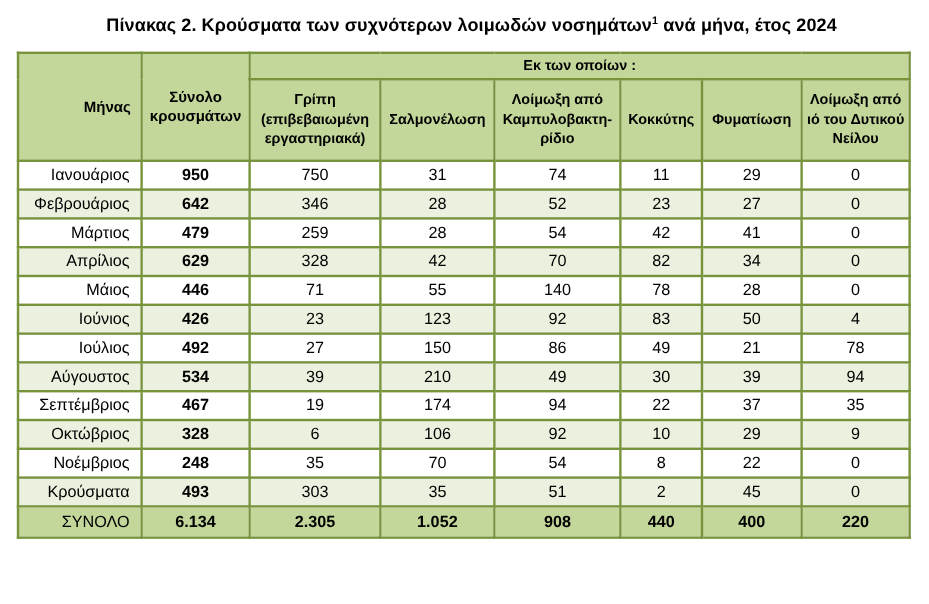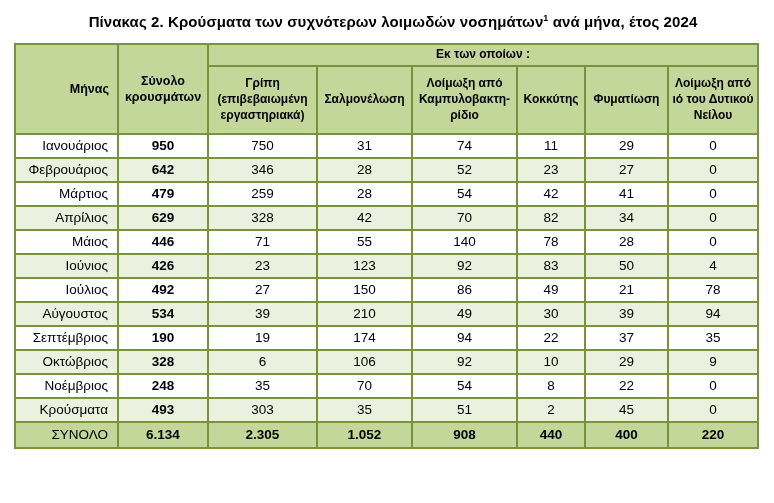--- a/index.html
+++ b/index.html
@@ -160,21 +160,21 @@
           <td class="value-cell total-col">534</td>
           <td class="value-cell">39</td>
           <td class="value-cell">210</td>
           <td class="value-cell">49</td>
           <td class="value-cell">30</td>
           <td class="value-cell">39</td>
           <td class="value-cell">94</td>
         </tr>
         <tr>
           <td class="month-cell">Σεπτέμβριος</td>
-          <td class="value-cell total-col">190</td>
+          <td class="value-cell total-col">467</td>
           <td class="value-cell">19</td>
           <td class="value-cell">174</td>
           <td class="value-cell">94</td>
           <td class="value-cell">22</td>
           <td class="value-cell">37</td>
           <td class="value-cell">35</td>
         </tr>
         <tr class="alt">
           <td class="month-cell">Οκτώβριος</td>
           <td class="value-cell total-col">328</td>

